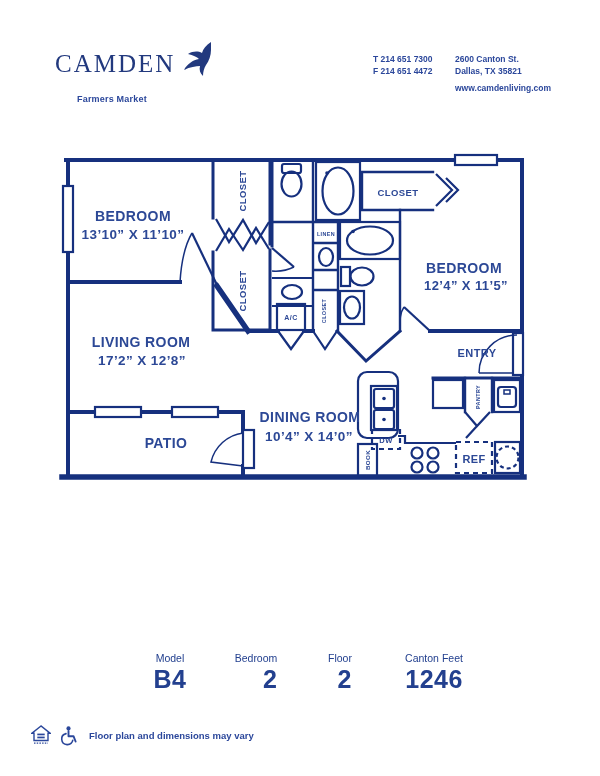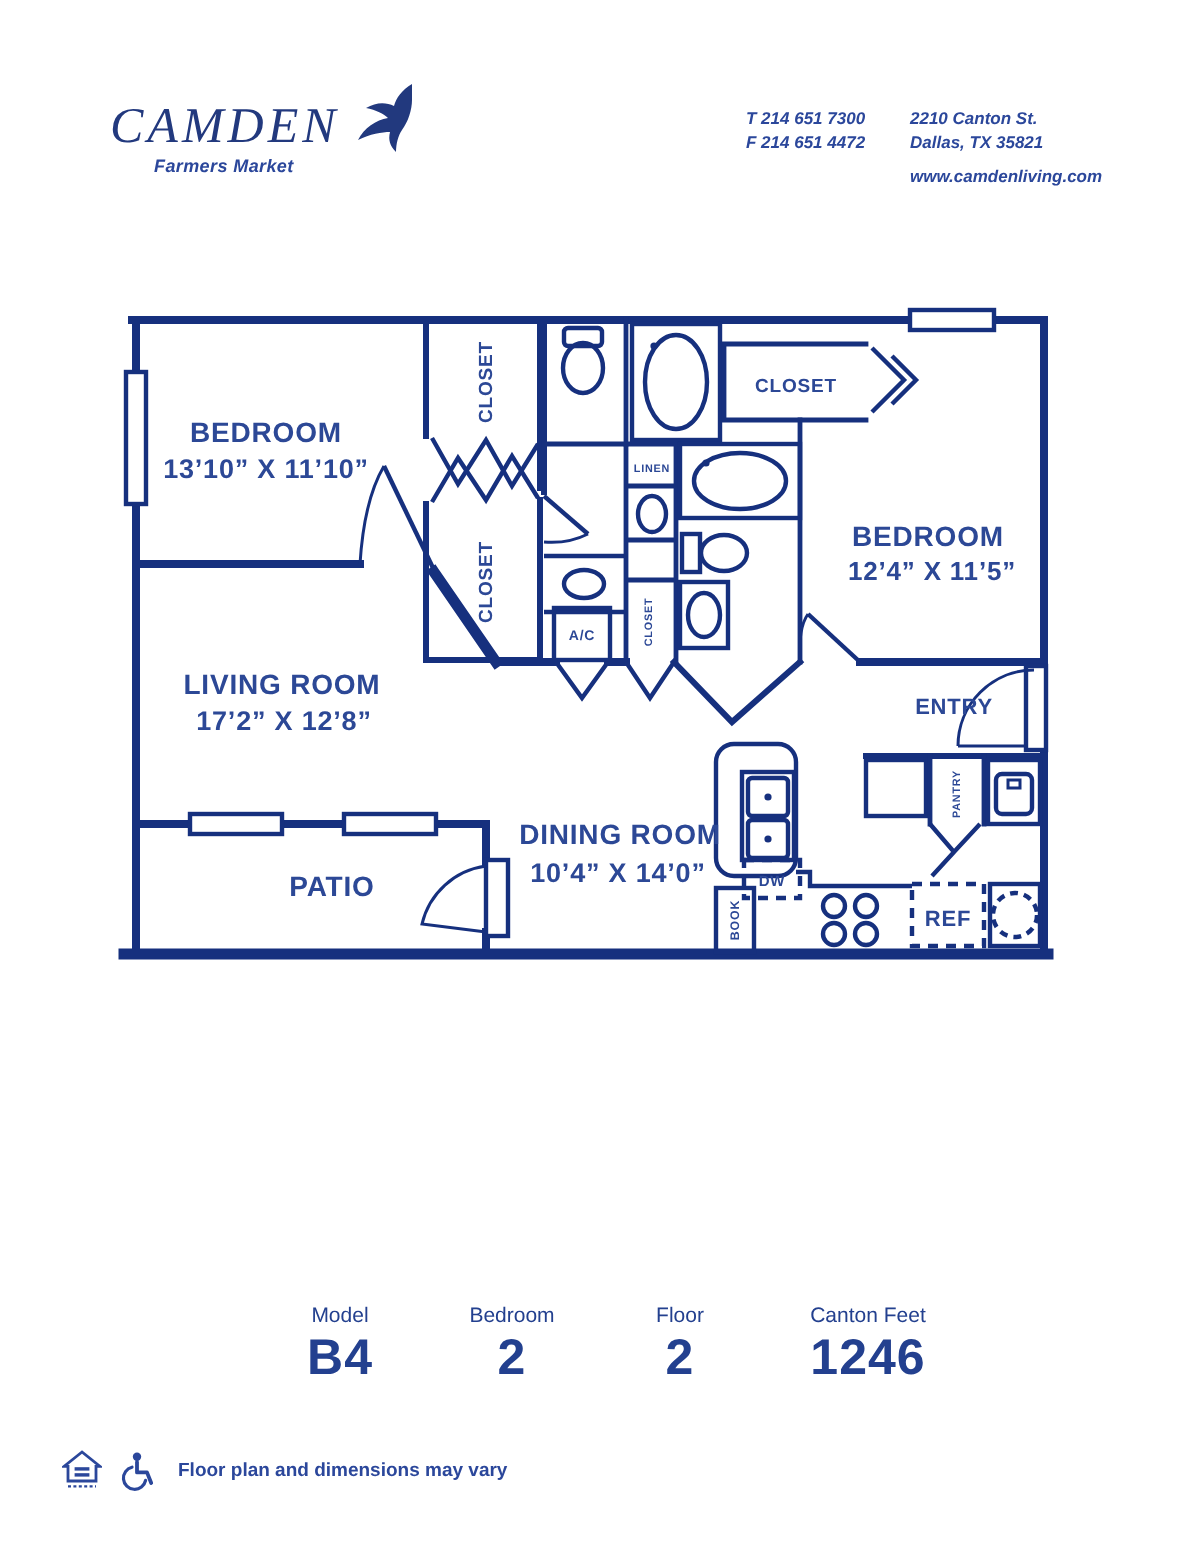--- a/index.html
+++ b/index.html
@@ -5,48 +5,48 @@
   :root{
     --ink:#2b479b;
     --wall:#16307e;
   }
   html,body{margin:0;padding:0;}
   body{
     width:600px;height:776px;position:relative;background:#ffffff;
     font-family:"Liberation Sans", sans-serif;color:var(--ink);
     overflow:hidden;
   }
-  .abs{position:absolute;font-style:italic;}
+  .abs{position:absolute;}
   
   .brand-name{
     font-family:"Liberation Serif", serif;
     font-size:25px;letter-spacing:2px;color:#22397e;font-weight:400;
   }
   .brand-sub{
     font-size:9px;font-weight:bold;color:#2b479b;letter-spacing:.2px;
-    margin-left:22px;margin-top:0;
+    margin-left:22px;margin-top:16px;
   }
   .contact{font-size:8.5px;font-weight:bold;line-height:1.45;color:#2b479b;}
   
   svg.plan{position:absolute;left:0;top:0;}
   .wall{stroke:var(--wall);stroke-width:4;fill:none;stroke-linecap:square;}
   .wall5{stroke:var(--wall);stroke-width:5.5;fill:none;stroke-linecap:square;}
   .wall3{stroke:var(--wall);stroke-width:3;fill:none;stroke-linecap:square;}
   .wall2{stroke:var(--wall);stroke-width:2.4;fill:none;stroke-linecap:square;}
   .fix{stroke:var(--wall);stroke-width:2.2;fill:#fff;}
   .fixn{stroke:var(--wall);stroke-width:2.2;fill:none;}
   .thin{stroke:var(--wall);stroke-width:1.5;fill:none;}
   .dash{stroke-dasharray:5 4;}
   .dash2{stroke-dasharray:4 3;}
   .dot{fill:var(--wall);stroke:none;}
   text.lbl{fill:#2c4896;font-family:"Liberation Sans",sans-serif;font-weight:bold;text-anchor:middle;letter-spacing:.4px;}
   
   .stat{position:absolute;top:652px;transform:translateX(-50%);text-align:center;color:#23408f;}
   .stat .s-label{font-size:10.5px;font-weight:normal;}
-  .stat .s-value{font-size:25px;font-weight:bold;margin-top:1px;letter-spacing:.5px;}
+  .stat .s-value{font-size:25px;font-weight:bold;margin-top:1px;letter-spacing:.5px;text-align:right;}
   
   .footer{position:absolute;left:31px;top:725px;display:flex;align-items:center;gap:7px;color:#2b479b;}
   .footer .disclaimer{font-size:9.5px;font-weight:bold;margin-left:4px;}
 </style>
 </head>
 <body>
 
 <div class="abs" style="left:55px;top:50px;">
   <div style="display:flex;align-items:flex-start;">
     <div class="brand-name">CAMDEN</div>
@@ -55,21 +55,21 @@
     </svg>
   </div>
   <div class="brand-sub">Farmers Market</div>
 </div>
 
 <div class="abs contact" style="left:373px;top:53px;">
   <div>T 214 651 7300</div>
   <div>F 214 651 4472</div>
 </div>
 <div class="abs contact" style="left:455px;top:53px;">
-  <div>2210 Canton St.</div>
+  <div>2600 Canton St.</div>
   <div>Dallas, TX 35821</div>
 </div>
 <div class="abs contact" style="left:455px;top:82px;">www.camdenliving.com</div>
 
 <svg class="plan" width="600" height="776" viewBox="0 0 600 776">
 
   <path class="wall" d="M66 160 H 522"></path>
   <path class="wall" d="M522 160 V 334 M522 374 V 477"></path>
   <path class="wall5" d="M62 477 H 524"></path>
   <path class="wall" d="M68 160 V 477"></path>

